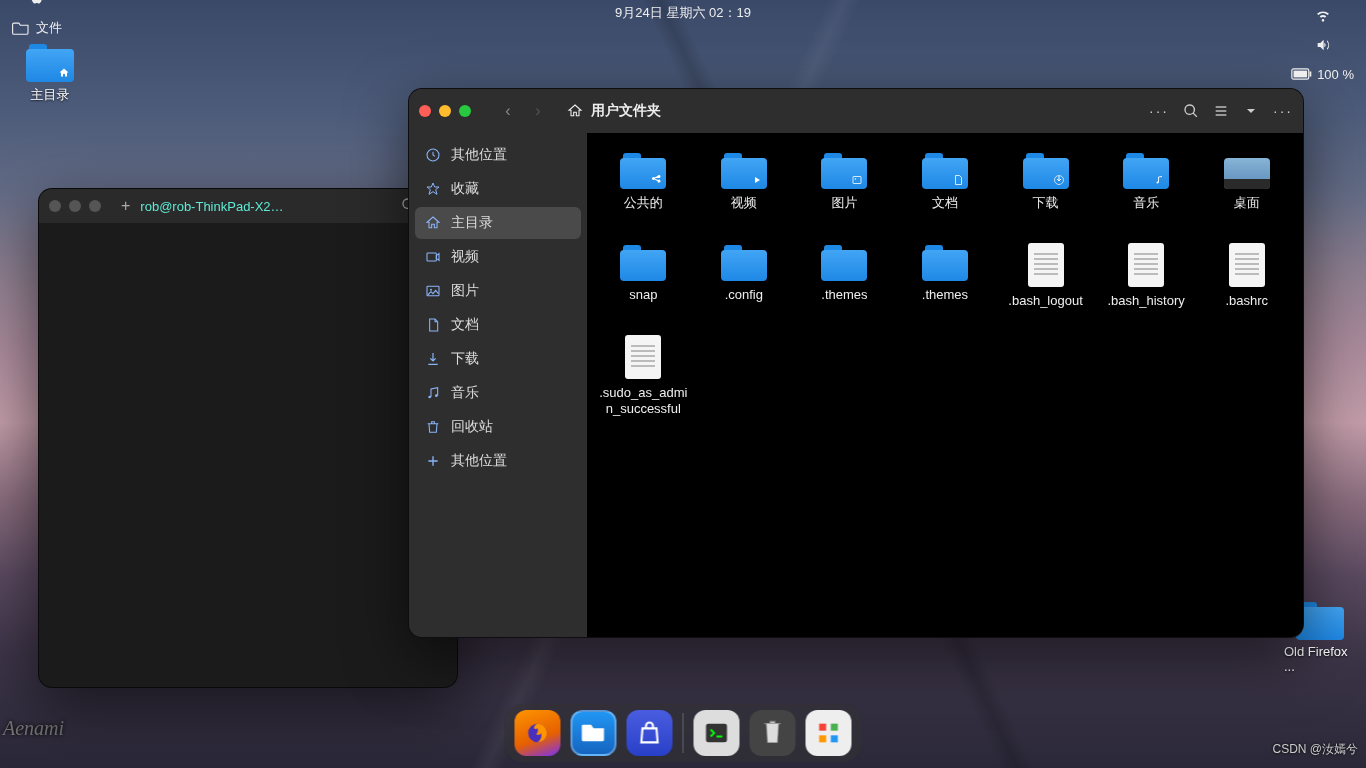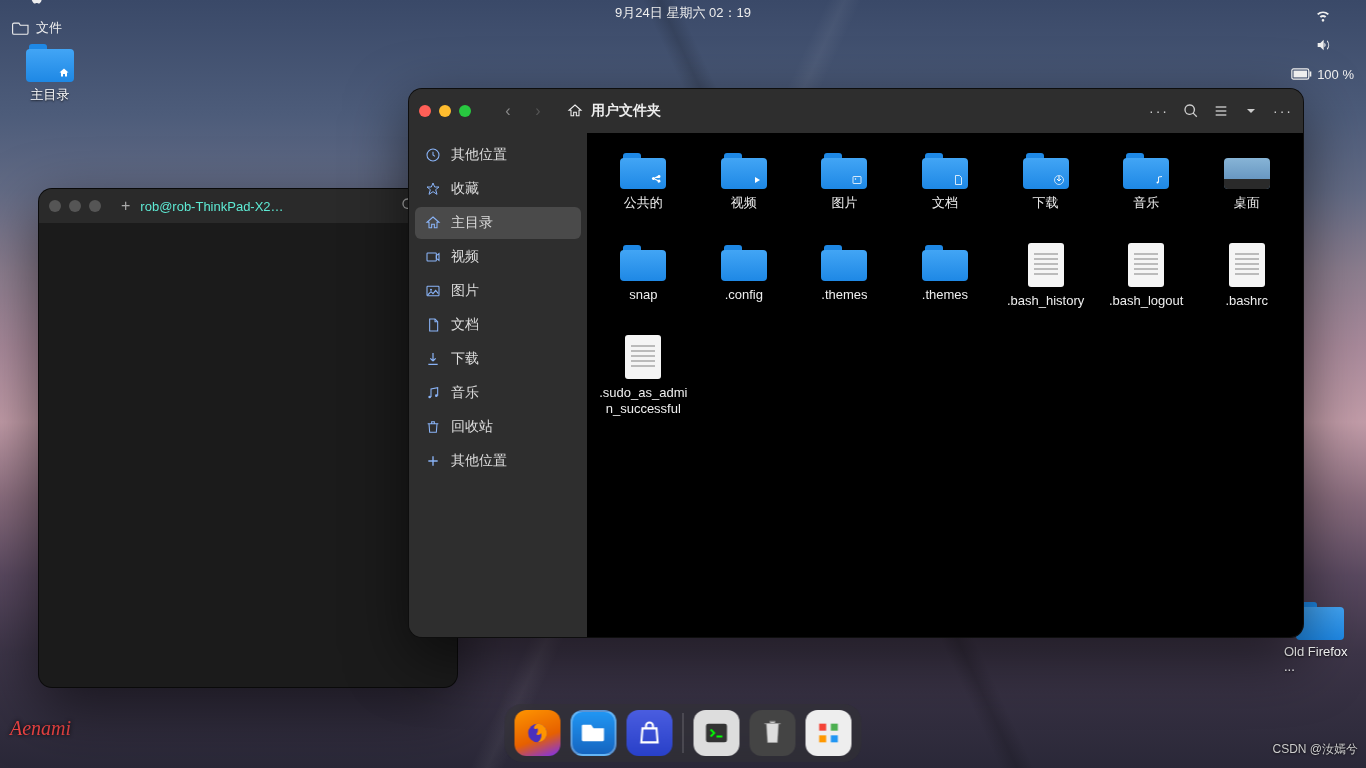--- a/index.html
+++ b/index.html
@@ -11,21 +11,21 @@
 body::before {
   content:""; position:absolute; inset:0;
   background:
     linear-gradient(115deg, transparent 48%, rgba(255,255,255,.05) 49%, transparent 50%),
     linear-gradient(65deg, transparent 58%, rgba(0,0,0,.15) 59%, transparent 60%),
     radial-gradient(2px 2px at 200px 500px, #ff8a65, transparent),
     radial-gradient(2px 2px at 900px 520px, #ff7043, transparent),
     radial-gradient(2px 2px at 1100px 480px, #ffab91, transparent);
   pointer-events:none;
 }
-.signature { position:absolute; left:10px; bottom:28px; font-family: cursive; color:#ef4444; font-size:20px; font-style:italic; text-shadow:0 0 4px #000; }
+.signature { position:absolute; left:3px; bottom:28px; font-family: cursive; color:#737373; font-size:20px; font-style:italic; text-shadow:0 0 4px #000; }
 .watermark { position:absolute; right:8px; bottom:10px; color:#ccc; font-size:12px; text-shadow:0 0 3px #000; }
 
 
 .menubar {
   position:absolute; top:0; left:0; right:0; height:26px;
   display:flex; align-items:center; color:#eee; font-size:13px;
   padding:0 12px; z-index:100;
 }
 .menubar .left, .menubar .right { display:flex; align-items:center; gap:14px;flex-direction:column; }
 .menubar .center { position:absolute; left:50%; transform:translateX(-50%); }
@@ -405,25 +405,25 @@
           </div>
           <div class="cell">
             <div class="folder-ic">
               <div class="back"></div>
               <div class="front"></div>
             </div>
             <span class="label">.themes</span>
           </div>
           <div class="cell">
             <div class="file-ic"></div>
+            <span class="label">.bash_logout</span>
+          </div>
+          <div class="cell">
+            <div class="file-ic"></div>
             <span class="label">.bash_history</span>
-          </div>
-          <div class="cell">
-            <div class="file-ic"></div>
-            <span class="label">.bash_logout</span>
           </div>
           <div class="cell">
             <div class="file-ic"></div>
             <span class="label">.bashrc</span>
           </div>
           <div class="cell">
             <div class="file-ic"></div>
             <span class="label">.sudo_as_admin_successful</span>
           </div>
         </div>

